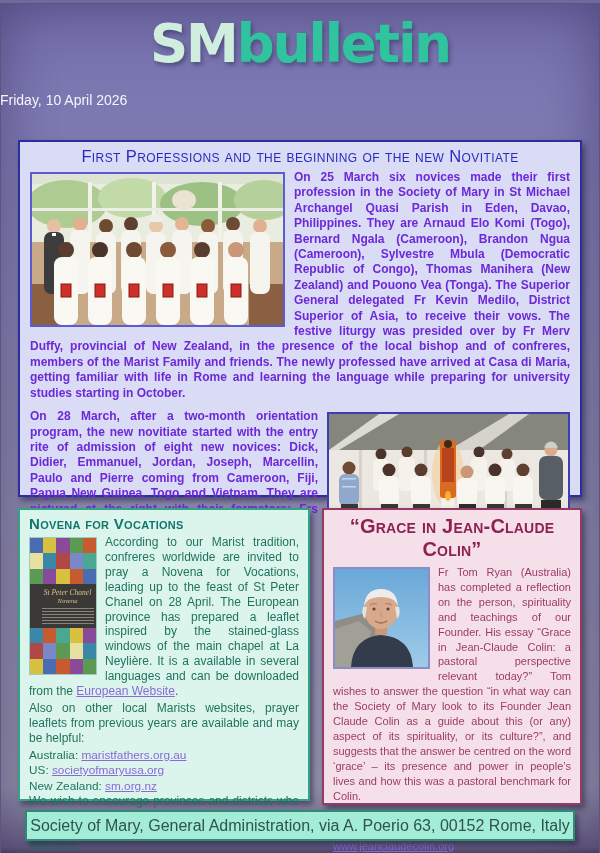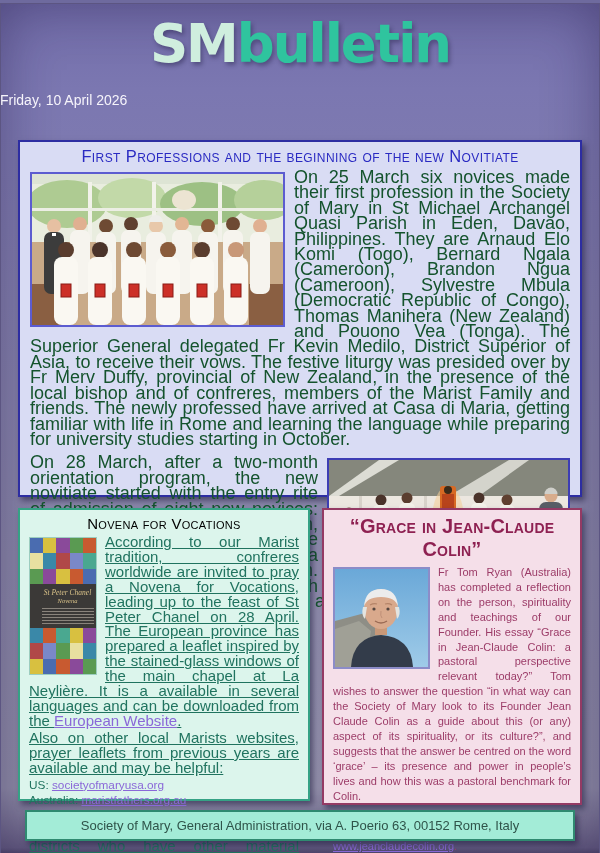--- a/index.html
+++ b/index.html
@@ -11,30 +11,30 @@
     letter-spacing:-2px;font-family:"DejaVu Sans","Liberation Sans",sans-serif;
     text-shadow:2px 3px 4px rgba(40,35,75,.45);}
   .masthead .sm{color:#cfeede;}
   .masthead .rest{color:#2fc49e;}
   .date-line{margin-top:17px;text-align:left;color:#f6f4fb;font-size:14px;}
   
   .box{position:absolute;box-sizing:border-box;box-shadow:3px 4px 6px rgba(30,25,60,.55);}
   .main-box{left:18px;top:137px;width:564px;height:357px;background:#d9dcf4;border:2px solid #2d2da2;padding:3px 10px 0;}
   .main-title{margin:2px 0 4px;text-align:center;font-variant:small-caps;font-weight:normal;font-size:16.5px;
     letter-spacing:.4px;color:#2a2ac2;}
-  .main-box p{margin:0 0 8px;text-align:justify;font-size:18px;line-height:15.4px;color:#14532d;}
+  .main-box p{margin:0 0 8px;text-align:justify;font-size:12px;line-height:15.4px;color:#6d28d9;font-weight:bold;}
   .photo{box-sizing:border-box;background:#fff;}
   .photo1{float:left;width:255px;height:155px;border:2px solid #5c5cd0;margin:2px 9px 4px 0;}
   .photo2{float:right;width:243px;height:119px;border:2px solid #3d3db4;margin:3px 0 2px 9px;}
   .photo svg{display:block;width:100%;height:100%;}
   
   .novena-box{left:18px;top:505px;width:292px;height:293px;background:#dcf5ec;border:2px solid #35a285;padding:3px 9px 0;}
-  .novena-title{margin:2px 0 3px;text-align:center;font-variant:small-caps;font-weight:normal;font-size:15px;
-    letter-spacing:.3px;color:#000000;}
-  .novena-box p{margin:0 0 2px;text-align:justify;font-size:15px;line-height:14.9px;color:#20735f;text-decoration:underline;}
+  .novena-title{margin:2px 0 3px;font-variant:small-caps;font-weight:bold;font-size:15px;
+    letter-spacing:.3px;color:#0f766e;}
+  .novena-box p{margin:0 0 2px;text-align:justify;font-size:12px;line-height:14.9px;color:#20735f;}
   .leaflet{float:left;width:66px;height:136px;border:1px solid #9ccdbf;margin:2px 8px 2px 0;background:#3b3937;
     display:flex;flex-direction:column;}
   .mosaic{height:46px;display:flex;flex-direction:column;}
   .mosaic .r{flex:1;}
   .r1{background:linear-gradient(90deg,#4a6cb0 0 20%,#d8c040 0 40%,#8a4a9a 0 60%,#5a9a52 0 80%,#c85a30 0 100%);}
   .r2{background:linear-gradient(90deg,#e8e0a0 0 20%,#3a88a8 0 40%,#b04848 0 60%,#7a88c8 0 80%,#4aa890 0 100%);}
   .r3{background:linear-gradient(90deg,#5a9a52 0 20%,#8a4a9a 0 40%,#d8c040 0 60%,#c85a30 0 80%,#4a6cb0 0 100%);}
   .r4{background:linear-gradient(90deg,#3a88a8 0 20%,#c85a30 0 40%,#4aa890 0 60%,#d8c040 0 80%,#8a4a9a 0 100%);}
   .r5{background:linear-gradient(90deg,#b04848 0 20%,#7a88c8 0 40%,#5a9a52 0 60%,#e8e0a0 0 80%,#3a88a8 0 100%);}
   .r6{background:linear-gradient(90deg,#d8c040 0 20%,#4a6cb0 0 40%,#c85a30 0 60%,#8a4a9a 0 80%,#5a9a52 0 100%);}
@@ -46,21 +46,21 @@
     background:repeating-linear-gradient(#8a847c 0 1px,transparent 1px 3px);}
   a.lnk{color:#8a68d8;text-decoration:underline;cursor:pointer;}
   .link-row{font-size:11.8px;line-height:15.5px;color:#20735f;text-align:left;margin:0;}
   .colin-box{left:322px;top:505px;width:260px;height:297px;background:#f5dfe9;border:2px solid #943a64;padding:3px 9px 0;}
   .colin-title{margin:2px 0 4px;text-align:center;font-variant:small-caps;font-weight:bold;font-size:20px;
     letter-spacing:.2px;color:#8e2152;}
   .colin-box p{margin:0 0 6px;text-align:justify;font-size:11px;line-height:14.9px;color:#9c3c68;}
   .photo3{float:left;width:97px;height:102px;border:2px solid #8c8cc8;margin:2px 8px 2px 0;}
   
   .footer-bar{left:25px;top:807px;width:550px;height:31px;background:#a3ecd7;border:2px solid #2f8a70;
-    text-align:center;line-height:27px;font-size:13px;color:#2f544a;}
+    text-align:center;line-height:27px;font-size:16px;color:#2f544a;}
   .clear{clear:both;}
 </style>
 </head>
 <body>
 
 <div class="page">
 
   <div class="masthead">
     <span class="sm">SM</span><span class="rest">bulletin</span>
   </div>
@@ -217,22 +217,22 @@
         <div class="r r4"></div>
           <div class="r r5"></div>
           <div class="r r6"></div>
       </div>
     </div>
 
     <p><span>According to our Marist tradition, confreres worldwide are invited to pray a Novena for Vocations, leading up to the feast of St Peter Chanel on 28 April. The European province has prepared a leaflet inspired by the stained-glass windows of the main chapel at La Neylière. It is a available in several languages and can be downloaded from the </span><a class="lnk">European Website</a><span>.</span></p>
 
     <p>Also on other local Marists websites, prayer leaflets from previous years are available and may be helpful:</p>
 
+    <div class="link-row"><span>Australia: </span><a class="lnk">maristfathers.org.au</a></div>
     <div class="link-row"><span>US: </span><a class="lnk">societyofmaryusa.org</a></div>
-    <div class="link-row"><span>Australia: </span><a class="lnk">maristfathers.org.au</a></div>
     <div class="link-row"><span>New Zealand: </span><a class="lnk">sm.org.nz</a></div>
 
     <p>We wish to encourage provinces and districts who have other material available, to share it with other units, so confreres can use it for their prayer and reflection.</p>
   </section>
 
   <section class="box colin-box">
     <h2 class="colin-title">“Grace in Jean-Claude Colin”</h2>
 
     <div class="photo photo3">
       <svg viewBox="0 0 93 98" preserveAspectRatio="none">

